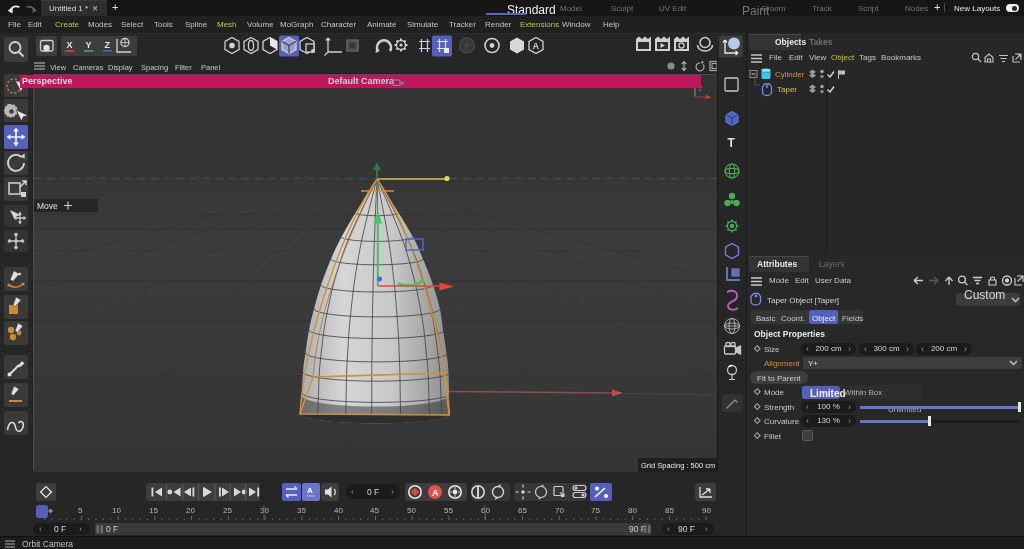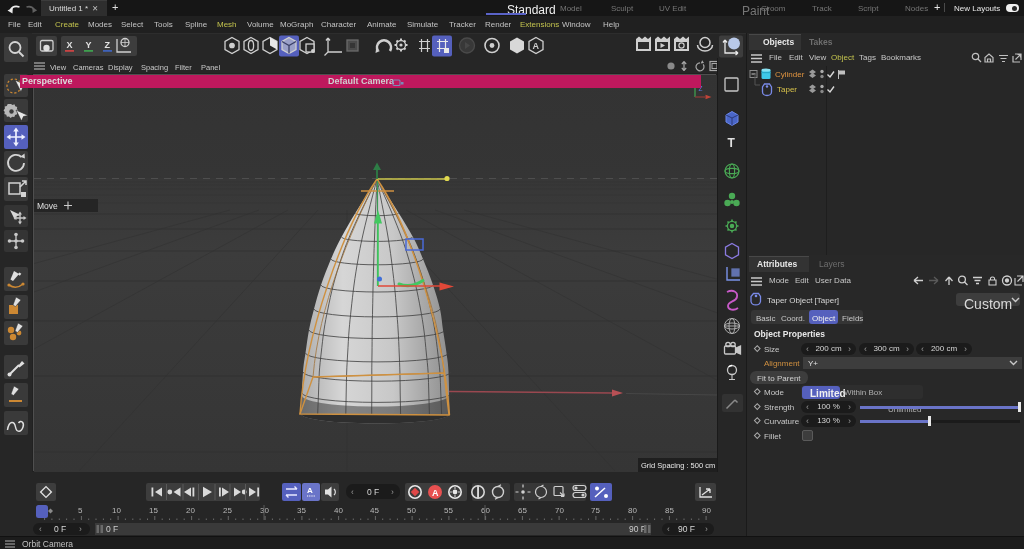--- a/index.html
+++ b/index.html
@@ -394,21 +394,21 @@
             <path d="M14 317 v4 M11 321.5 h6" stroke-width="1.1"></path>
             <path d="M10.8 308.8 a4.5 4.5 0 0 1 3.2 -1.3" stroke="#fff" stroke-width="1.5"></path>
           </g>
       <rect x="4" y="336" width="21" height="18" rx="2" fill="#323232" stroke="none"></rect>
       <path d="M10 349 l7 -7 M17 342 l2.5 2.5 M10 349 l-1.5 1.5" stroke="#8a8a8a" stroke-width="1.5"></path>
     </g>
   </svg>
   </div>
   <div class="abs" id="objpanel">
     <div class="abs" style="left:2px;top:1px;width:52px;height:16px;background:#333333;border-top:1px solid #484848"></div>
-    <div class="txt" style="left:16px;top:4px;font-size:8.5px;color:#e8e8e8;font-weight:bold">Objects</div>
+    <div class="txt" style="left:28px;top:4px;font-size:8.5px;color:#e8e8e8;font-weight:bold">Objects</div>
     <div class="txt" style="left:62px;top:4px;font-size:8.5px;color:#6e6e6e;font-weight:bold">Takes</div>
     <svg class="abs" style="left:4px;top:21px" width="12" height="9">
         <path d="M0 1 h11 M0 4.5 h11 M0 8 h11" stroke="#c8c8c8" stroke-width="1.3"></path>
       </svg>
     <div class="txt" style="left:22px;top:20px;font-size:8px">File</div>
     <div class="txt" style="left:42px;top:20px;font-size:8px">Edit</div>
     <div class="txt" style="left:62px;top:20px;font-size:8px">View</div>
     <div class="txt" style="left:84px;top:20px;font-size:8px;color:#c3c34e">Object</div>
     <div class="txt" style="left:112px;top:20px;font-size:8px">Tags</div>
     <div class="txt" style="left:134px;top:20px;font-size:8px">Bookmarks</div>
@@ -474,21 +474,21 @@
           <circle cx="96" cy="6.5" r="1.5" fill="#d0d0d0"></circle>
         <path d="M104 4 v7 h7 M106 2 h6 v6 M106.5 7.5 l5 -5" stroke-width="1.1"></path>
       </g>
     </svg>
     <svg class="abs" style="left:3px;top:37px" width="14" height="15" viewBox="0 0 14 15">
         <path d="M3.5 1.5 h5 l2 3 v5 a4.8 4 0 0 1 -9.5 0 v-5 Z" fill="none" stroke="#7a8ae8" stroke-width="1.3"></path>
         <circle cx="6" cy="4" r="1.3" fill="#7a8ae8"></circle>
       </svg>
     <div class="txt" style="left:20px;top:41px;font-size:8px;color:#d8d8d8">Taper Object [Taper]</div>
     <div class="abs" style="left:209px;top:38px;width:64px;height:13px;background:#3d3d3d;border-radius:3px"></div>
-    <div class="txt" style="left:217px;top:41px;font-size:14px;color:#d8d8d8">Custom</div>
+    <div class="txt" style="left:217px;top:33px;font-size:12px;color:#d8d8d8">Custom</div>
     <svg class="abs" style="left:264px;top:42px" width="9" height="6">
         <path d="M1 1 l3.5 3.5 L8 1" stroke="#c8c8c8" stroke-width="1.4" fill="none"></path>
       </svg>
     <div class="abs" style="left:4px;top:55px;width:112px;height:14px;background:#353535;border-radius:3px"></div>
     <div class="txt" style="left:9px;top:58.5px;font-size:8px;color:#c8c8c8">Basic</div>
     <div class="txt" style="left:34px;top:58.5px;font-size:8px;color:#c8c8c8">Coord.</div>
     <div class="abs" style="left:62px;top:55px;width:29px;height:14px;background:#5560bd;border-radius:3px"></div>
     <div class="txt" style="left:65px;top:58.5px;font-size:8px;color:#f0f0f0">Object</div>
     <div class="txt" style="left:95px;top:58.5px;font-size:8px;color:#c8c8c8">Fields</div>
     <div class="txt" style="left:7px;top:74px;font-size:8.5px;color:#e8e8e8;font-weight:bold">Object Properties</div>

